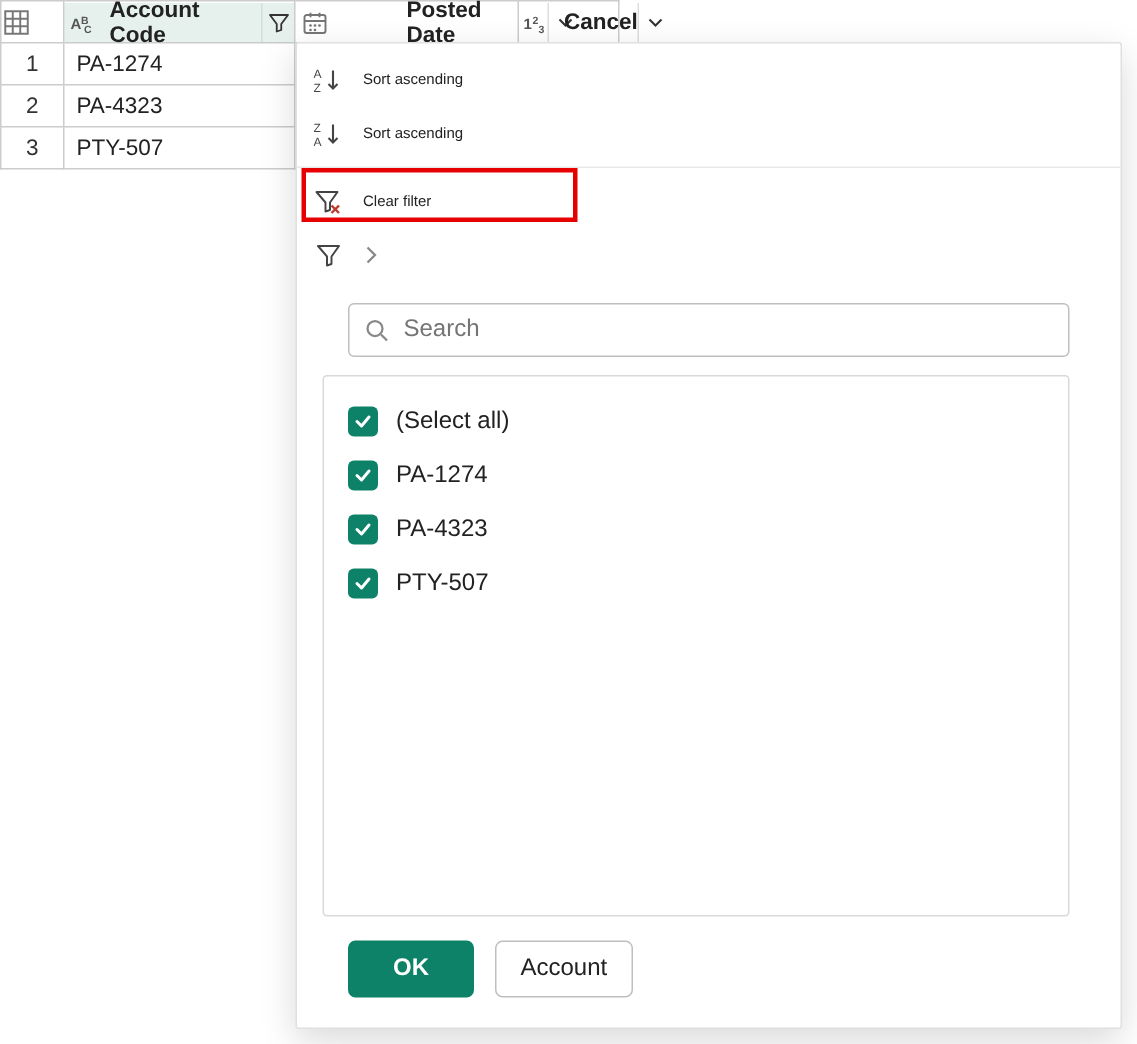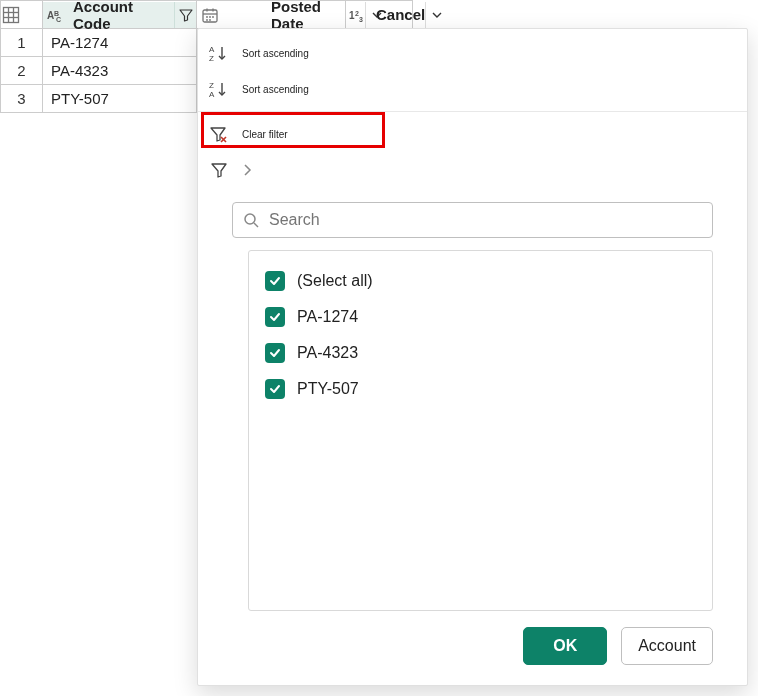--- a/index.html
+++ b/index.html
@@ -35,31 +35,31 @@
   .mi .arrow { color:#888; }
   .sep { height:1px; background:#e8e8e8; margin:4px 0; }
   .highlight-box { position:absolute; border:3px solid #e60000; pointer-events:none; }
   .search {
     margin:10px 34px 12px 34px; height:36px;
     border:1px solid #bfbfbf; border-radius:4px;
     display:flex; align-items:center; padding:0 10px; gap:8px; color:#777;
   }
   .search input { border:none; outline:none; flex:1; font-size:16px; color:#c2410c; background:transparent; }
   .listbox {
-    margin:0 34px 0 50px; flex:1 1 auto;
+    margin:0 34px 0 17px; flex:1 1 auto;
     border:1px solid #d9d9d9; border-radius:3px;
     padding:12px 16px; overflow:auto;text-align:center;
   }
   .opt { display:flex; align-items:center; height:36px; gap:12px; font-size:16px; }
   .chk {
     width:20px; height:20px; border-radius:4px; background:#0d8268;
     display:flex; align-items:center; justify-content:center; flex:0 0 auto;
   }
   .chk svg { stroke:#fff; }
-  .footer { display:flex; justify-content:flex-end; gap:14px; padding:16px 34px 0 34px; margin-bottom:20px;}
+  .footer { display:flex; gap:14px; padding:16px 34px 0 34px; margin-bottom:20px;}
   .btn { min-width:84px; height:38px; border-radius:5px; font-size:16px; display:flex; align-items:center; justify-content:center; cursor:default; }
   .btn.primary { background:#0d8268; color:#fff; border:1px solid #0d8268; font-weight:600;}
   .btn.secondary { background:#fff; color:#222; border:1px solid #bfbfbf; padding:0 16px;}
   .tableicon-cell{width:44px;}
 </style>
 </head>
 <body>
 
 <div class="stage">
 

